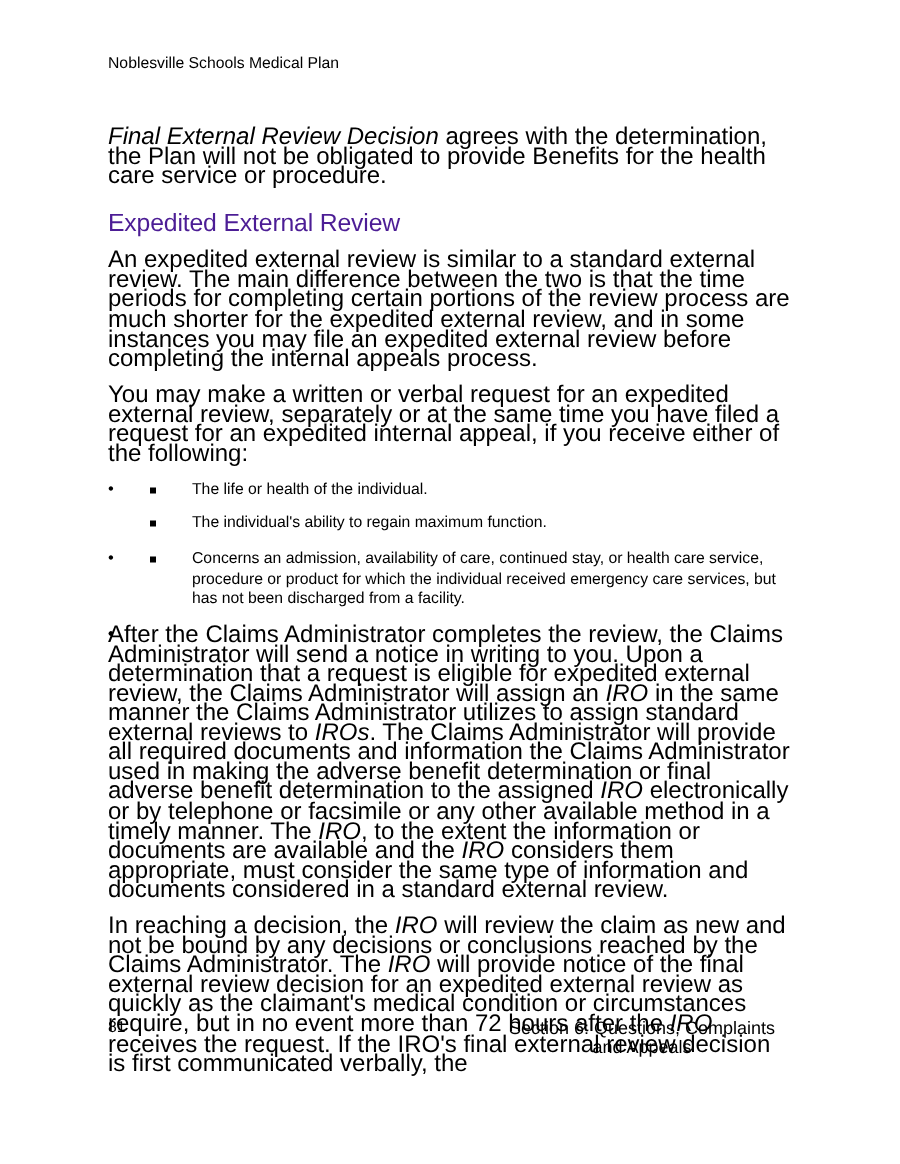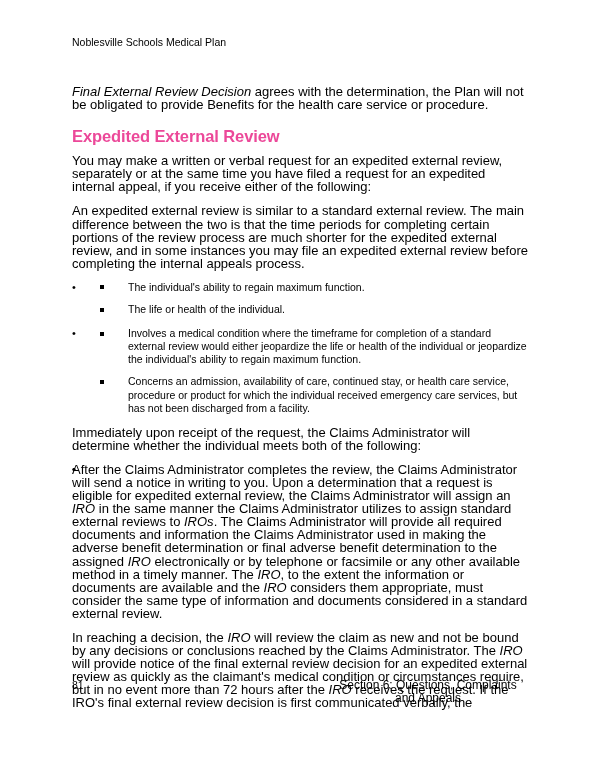--- a/index.html
+++ b/index.html
@@ -28,33 +28,33 @@
     top: 36px;
     width: 456px;
   }
   .running-head {
     font-size: 10.5px;
     line-height: 13px;
     color: #000;
     margin: 0 0 36px 0;
   }
   p.body {
-    font-size: 13px;
+    font-size: 16px;
     line-height: 13.1px;
     margin: 0 0 11px 0;
     text-align: left;
     color: #000;
   }
   h1.section-heading {
     font-size: 16.5px;
     line-height: 19px;
-    font-weight: bold;
+    font-weight: normal;
     margin: 16px 0 8px 0;
     letter-spacing: -0.1px;
-    color: #ec4899;
+    color: #4c1d95;
   }
   ul.level1 {
     list-style: none;
     margin: 0 0 11px 0;
     padding: 0;
   }
   ul.level1 > li {
     position: relative;
     padding-left: 28px;
     font-size: 10.5px;
@@ -132,40 +132,38 @@
   <div class="content">
 
     <div class="running-head">Noblesville Schools Medical Plan</div>
 
     <p class="body">
       <i>Final External Review Decision</i><span> agrees with the determination, the Plan will not be obligated to provide Benefits for the health care service or procedure.</span>
     </p>
 
     <h1 class="section-heading">Expedited External Review</h1>
 
+    <p class="body">An expedited external review is similar to a standard external review. The main difference between the two is that the time periods for completing certain portions of the review process are much shorter for the expedited external review, and in some instances you may file an expedited external review before completing the internal appeals process.</p>
+
     <p class="body">You may make a written or verbal request for an expedited external review, separately or at the same time you have filed a request for an expedited internal appeal, if you receive either of the following:</p>
-
-    <p class="body">An expedited external review is similar to a standard external review. The main difference between the two is that the time periods for completing certain portions of the review process are much shorter for the expedited external review, and in some instances you may file an expedited external review before completing the internal appeals process.</p>
 
     <ul class="level1">
         <li><span class="marker">•</span><ul class="level2">
+            <li><span class="marker-sq"></span><span>The life or health of the individual.</span></li>
             <li><span class="marker-sq"></span><span>The individual's ability to regain maximum function.</span></li>
-            <li><span class="marker-sq"></span><span>The life or health of the individual.</span></li>
           </ul></li>
       </ul>
 
 
     <ul class="level1">
         <li><span class="marker">•</span><ul class="level2">
-            <li><span class="marker-sq"></span><span>Involves a medical condition where the timeframe for completion of a standard external review would either jeopardize the life or health of the individual or jeopardize the individual's ability to regain maximum function.</span></li>
             <li><span class="marker-sq"></span><span>Concerns an admission, availability of care, continued stay, or health care service, procedure or product for which the individual received emergency care services, but has not been discharged from a facility.</span></li>
           </ul></li>
       </ul>
 
-    <p class="body">Immediately upon receipt of the request, the Claims Administrator will determine whether the individual meets both of the following:</p>
 
     <ul class="level1">
         <li><span class="marker">•</span></li>
         <li><span class="marker">•</span></li>
       </ul>
 
     <p class="body"><span>After the Claims Administrator completes the review, the Claims Administrator will send a notice in writing to you. Upon a determination that a request is eligible for expedited external review, the Claims Administrator will assign an </span><i>IRO</i><span> in the same manner the Claims Administrator utilizes to assign standard external reviews to </span><i>IROs</i><span>. The Claims Administrator will provide all required documents and information the Claims Administrator used in making the adverse benefit determination or final adverse benefit determination to the assigned </span><i>IRO</i><span> electronically or by telephone or facsimile or any other available method in a timely manner. The </span><i>IRO</i><span>, to the extent the information or documents are available and the </span><i>IRO</i><span> considers them appropriate, must consider the same type of information and documents considered in a standard external review.</span></p>
 
     <p class="body"><span>In reaching a decision, the </span><i>IRO</i><span> will review the claim as new and not be bound by any decisions or conclusions reached by the Claims Administrator. The </span><i>IRO</i><span> will provide notice of the final external review decision for an expedited external review as quickly as the claimant's medical condition or circumstances require, but in no event more than 72 hours after the </span><i>IRO</i><span> receives the request. If the IRO's final external review decision is first communicated verbally, the </span></p>
 

